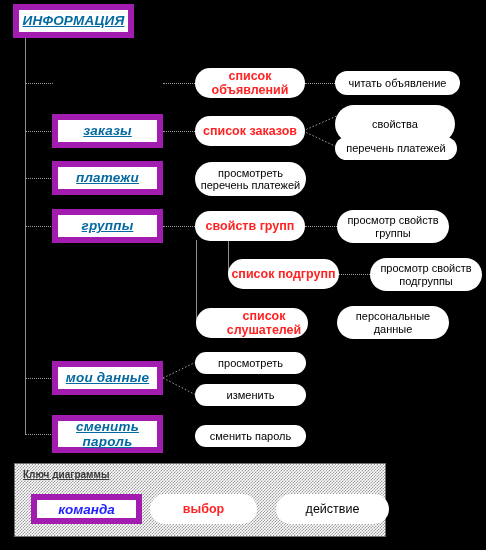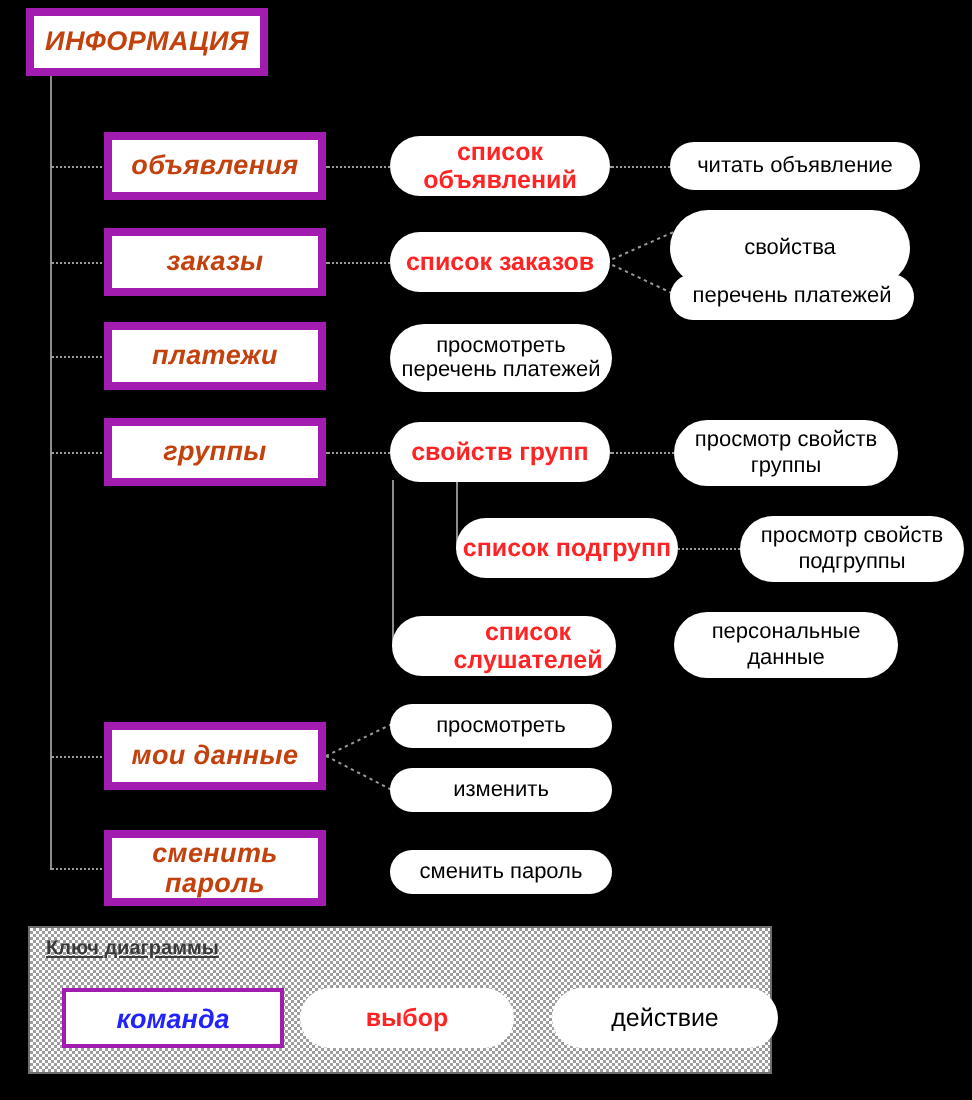--- a/index.html
+++ b/index.html
@@ -51,26 +51,27 @@
     display: flex;
     align-items: center;
     justify-content: center;
     text-align: center;
     line-height: 1.12;
     color: #000000;
   }
 
   
   .cmd {
-    border: 4px solid #a21caf;
-    color: #c2410c;
+    border: 6px solid #a21caf;
+    color: #0369a1;
     font-style: italic;
     font-weight: bold;
     font-size: 13.5px;
     letter-spacing: .2px;
+    text-decoration: underline;
   }
 
   
   .choice {
     border-radius: 999px;
     color: #ff2323;
     font-size: 12.5px;
     font-weight: bold;
   }
 
@@ -109,21 +110,21 @@
     position: absolute;
     z-index: 5;
     background: #ffffff;
     box-sizing: border-box;
     display: flex;
     align-items: center;
     justify-content: center;
     text-align: center;
   }
   .lg-cmd {
-    border: 2px solid #a21caf;
+    border: 6px solid #a21caf;
     color: #2222ff;
     font-style: italic;
     font-weight: bold;
     font-size: 13.5px;
   }
   .lg-choice {
     border-radius: 999px;
     color: #ff2323;
     font-size: 12.5px;
     font-weight: bold;
@@ -166,23 +167,20 @@
     <line x1="0" y1="24" x2="33" y2="41"></line>
   </svg>
 
   <div class="conn-solidv" style="left:228px; top:240px; height:35px;"></div>
   <div class="conn-solidv" style="left:196px; top:240px; height:83px;"></div>
 
   <div class="node cmd" style="left:13px; top:4px; width:121px; height:34px;">
     <span>ИНФОРМАЦИЯ</span>
   </div>
 
-  <div class="node cmd" style="left:52px; top:66px; width:111px; height:34px;">
-    <span>объявления</span>
-  </div>
 
   <div class="node cmd" style="left:52px; top:114px; width:111px; height:34px;">
     <span>заказы</span>
   </div>
 
   <div class="node cmd" style="left:52px; top:161px; width:111px; height:34px;">
     <span>платежи</span>
   </div>
 
   <div class="node cmd" style="left:52px; top:209px; width:111px; height:34px;">

